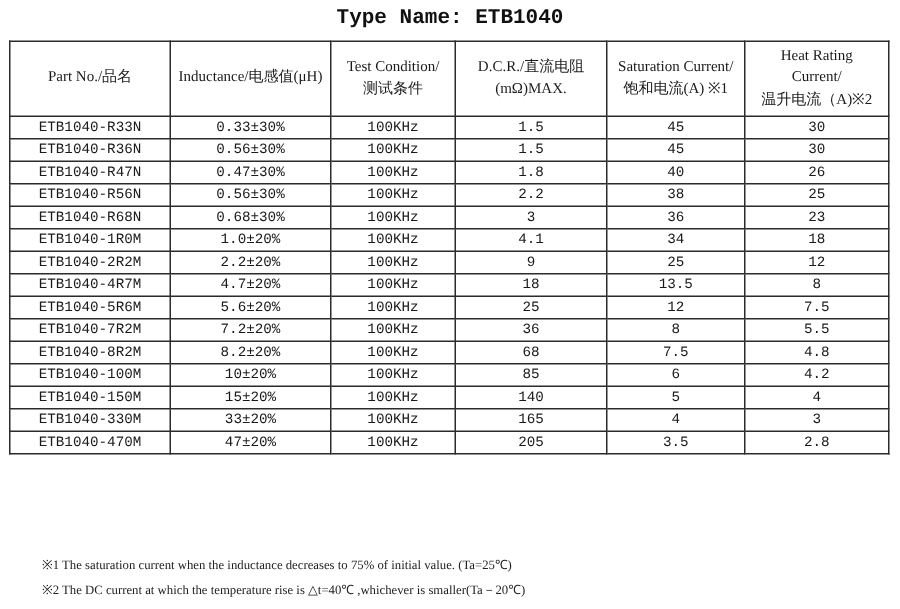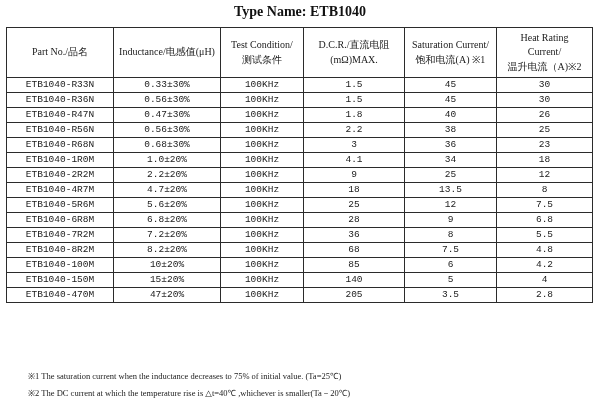--- a/index.html
+++ b/index.html
@@ -8,21 +8,21 @@
     background: #ffffff;
     font-family: "Liberation Serif", serif;
     color: #1a1a1a;
     overflow: hidden;
     position: relative;
   }
   .page-title {
     position: absolute;
     top: 4px; left: 0; width: 600px;
     text-align: center;
-    font-family: Liberation Serif, serif;
+    font-family: Liberation Mono, monospace;
     font-weight: bold;
     font-size: 14px;
     color: #111;
   }
   table.spec-table {
     position: absolute;
     left: 6px; top: 27px;
     width: 586px;
     border-collapse: collapse;
     table-layout: fixed;
@@ -157,28 +157,20 @@
       </tr>
       <tr>
         <td>ETB1040-5R6M</td>
         <td>5.6±20%</td>
         <td>100KHz</td>
         <td>25</td>
         <td>12</td>
         <td>7.5</td>
       </tr>
       <tr>
-        <td>ETB1040-6R8M</td>
-        <td>6.8±20%</td>
-        <td>100KHz</td>
-        <td>28</td>
-        <td>9</td>
-        <td>6.8</td>
-      </tr>
-      <tr>
         <td>ETB1040-7R2M</td>
         <td>7.2±20%</td>
         <td>100KHz</td>
         <td>36</td>
         <td>8</td>
         <td>5.5</td>
       </tr>
       <tr>
         <td>ETB1040-8R2M</td>
         <td>8.2±20%</td>
@@ -195,20 +187,28 @@
         <td>6</td>
         <td>4.2</td>
       </tr>
       <tr>
         <td>ETB1040-150M</td>
         <td>15±20%</td>
         <td>100KHz</td>
         <td>140</td>
         <td>5</td>
         <td>4</td>
+      </tr>
+      <tr>
+        <td>ETB1040-330M</td>
+        <td>33±20%</td>
+        <td>100KHz</td>
+        <td>165</td>
+        <td>4</td>
+        <td>3</td>
       </tr>
       <tr>
         <td>ETB1040-470M</td>
         <td>47±20%</td>
         <td>100KHz</td>
         <td>205</td>
         <td>3.5</td>
         <td>2.8</td>
       </tr>
     </tbody>

